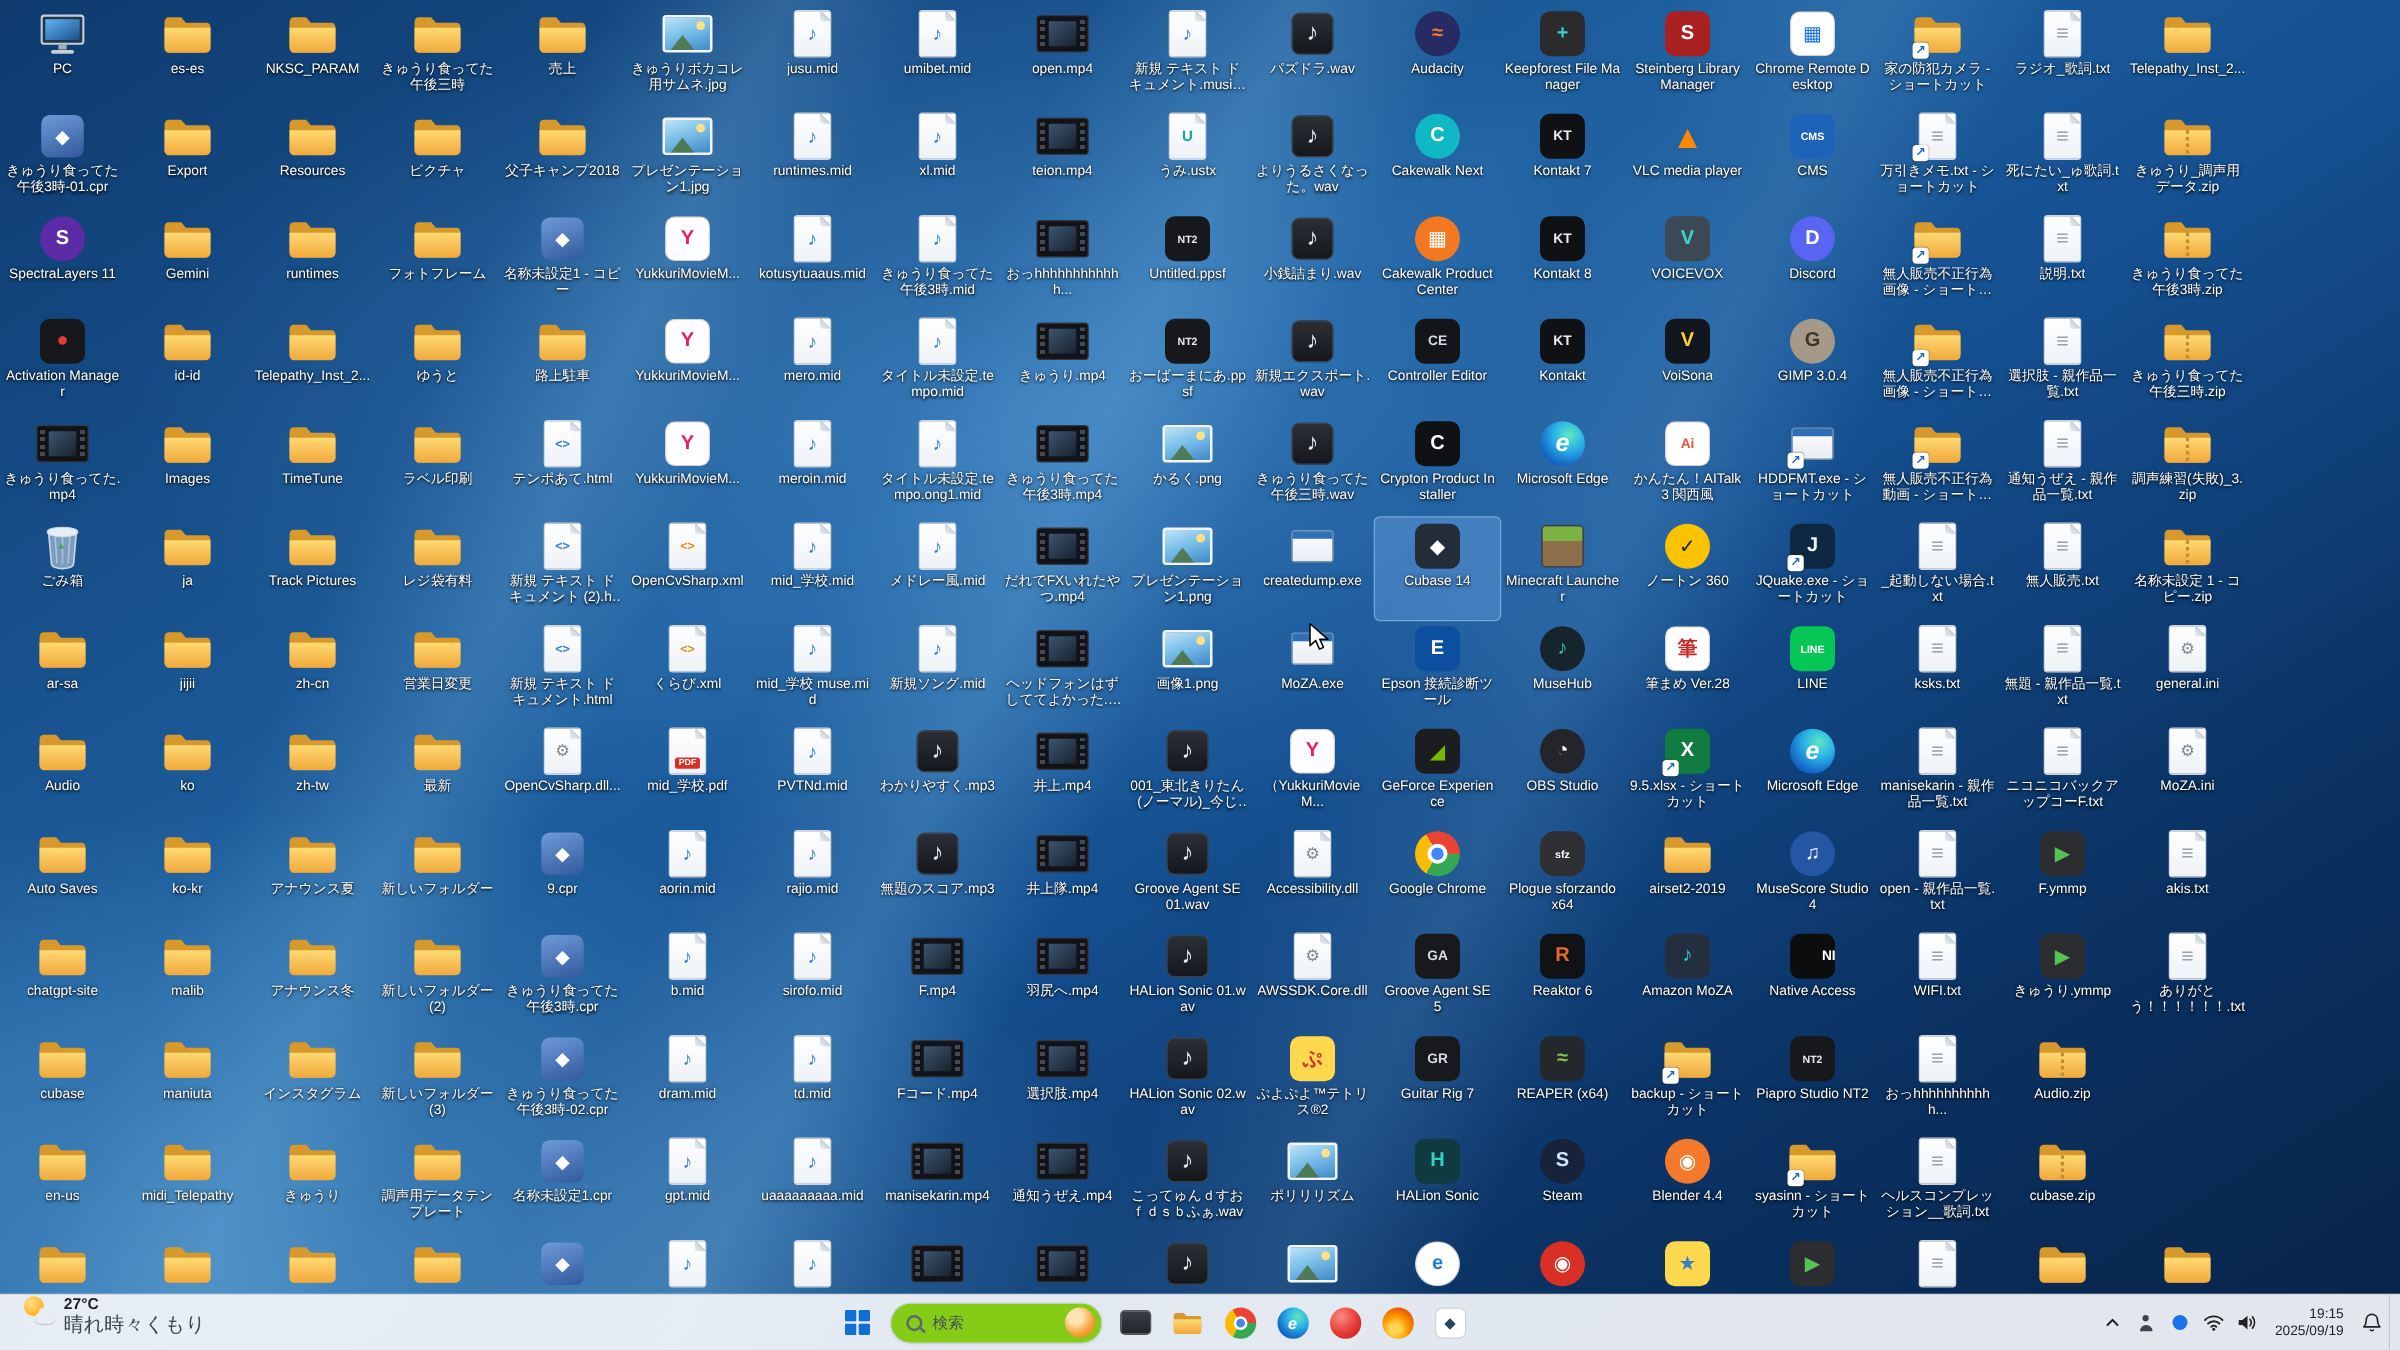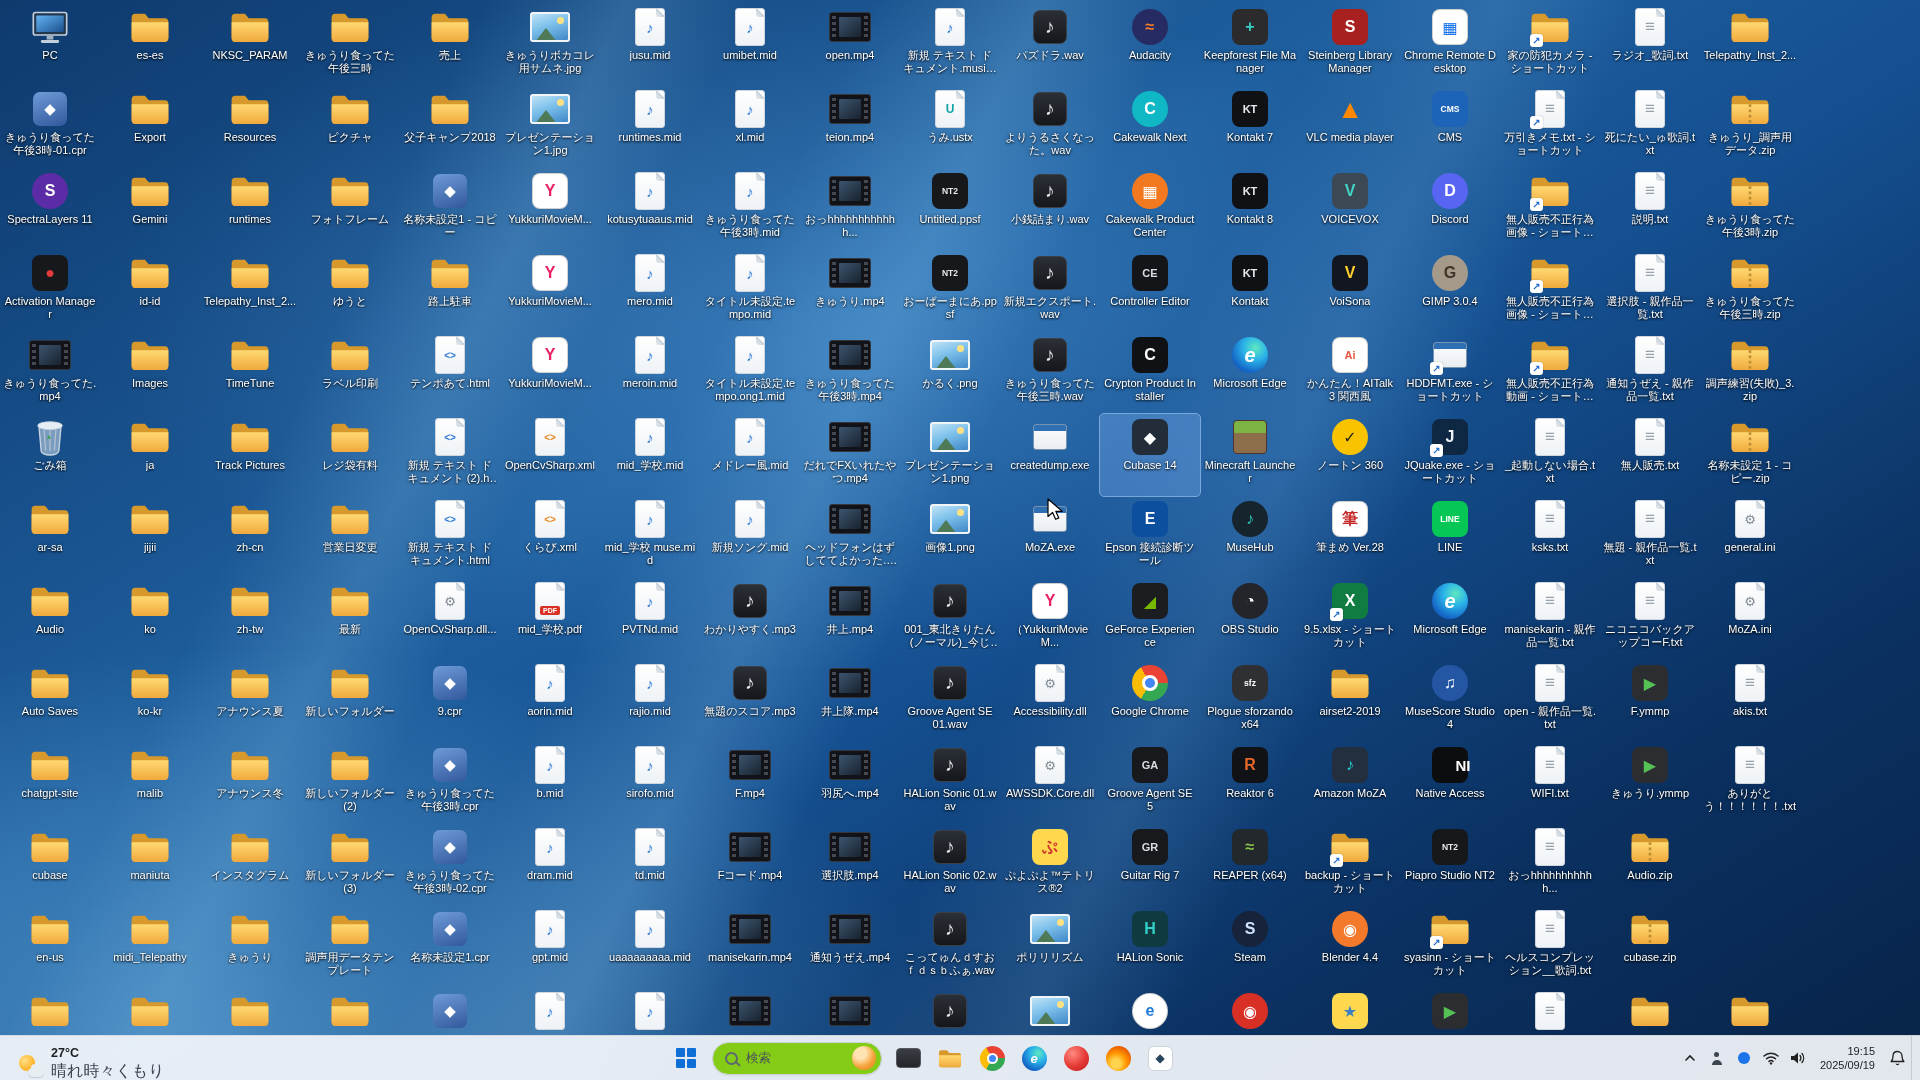--- a/index.html
+++ b/index.html
@@ -69,21 +69,21 @@
     justify-content:center;color:#fff;font-weight:700;font-style:italic;font-size:20px;
     background:radial-gradient(circle at 65% 30%,#5ee8c0 0%,#2bb3e8 35%,#1569c8 70%,#0b47a1 100%);}
   .mcI{width:34px;height:34px;border-radius:4px;border:1px solid #4e342e;
     background:linear-gradient(180deg,#7cb342 0 38%,#8d6e4b 38% 100%);box-sizing:border-box;}
   .sarr{position:absolute;left:2px;bottom:0;width:13px;height:13px;background:#fff;
     border-radius:3px;color:#1a66c9;font-size:10px;line-height:13px;text-align:center;
     font-weight:700;font-style:normal;box-shadow:0 0 1px rgba(0,0,0,.5);}
   
   #taskbar{position:absolute;left:0;bottom:0;width:1920px;height:44px;
     background:rgba(240,243,249,.94);border-top:1px solid rgba(0,0,0,.07);z-index:10;}
-  .tb-left{position:absolute;left:10px;top:0;height:100%;display:flex;align-items:flex-end;
+  .tb-left{position:absolute;left:10px;top:0;height:100%;display:flex;align-items:flex-start;
     gap:7px;padding:0 8px;border-radius:6px;}
   .wicon{width:26px;height:26px;position:relative;}
   .wicon .sun{position:absolute;left:1px;top:1px;width:16px;height:16px;border-radius:50%;
     background:radial-gradient(circle at 35% 35%,#ffe08a,#ffb020 70%,#f29111);}
   .wicon .cloud{position:absolute;right:0;bottom:3px;width:16px;height:9px;
     background:#e8edf2;border-radius:8px;box-shadow:0 1px 1px rgba(0,0,0,.15);}
   .wicon .cloud::before{content:'';position:absolute;left:3px;top:-4px;width:8px;height:8px;
     background:inherit;border-radius:50%;}
   .wtemp{font-size:12.5px;color:#1b1e23;font-weight:700;line-height:1.2;}
   .wcond{font-size:16px;color:#3c4450;line-height:1.2;}
@@ -1584,21 +1584,21 @@
         <div class="ic">
           <div class="appI" style="background: rgb(35, 47, 62);">
             <span style="color: rgb(37, 209, 218); font-size: 16px;">♪</span>
           </div>
         </div>
         <div class="lbl">Amazon MoZA</div>
       </div>
       <div class="di">
         <div class="ic">
           <div class="appI" style="background: rgb(12, 13, 14);">
-            <span style="color: rgb(255, 255, 255); font-size: 15px; margin-left: 26px;">NI</span>
+            <span style="color: rgb(255, 255, 255); font-size: 11px; margin-left: 26px;">NI</span>
           </div>
         </div>
         <div class="lbl">Native Access</div>
       </div>
       <div class="di">
         <div class="ic">
           <div class="doc">
             <span class="dg" style="color: rgb(152, 162, 172); font-size: 17px;">≡</span>
           </div>
         </div>

